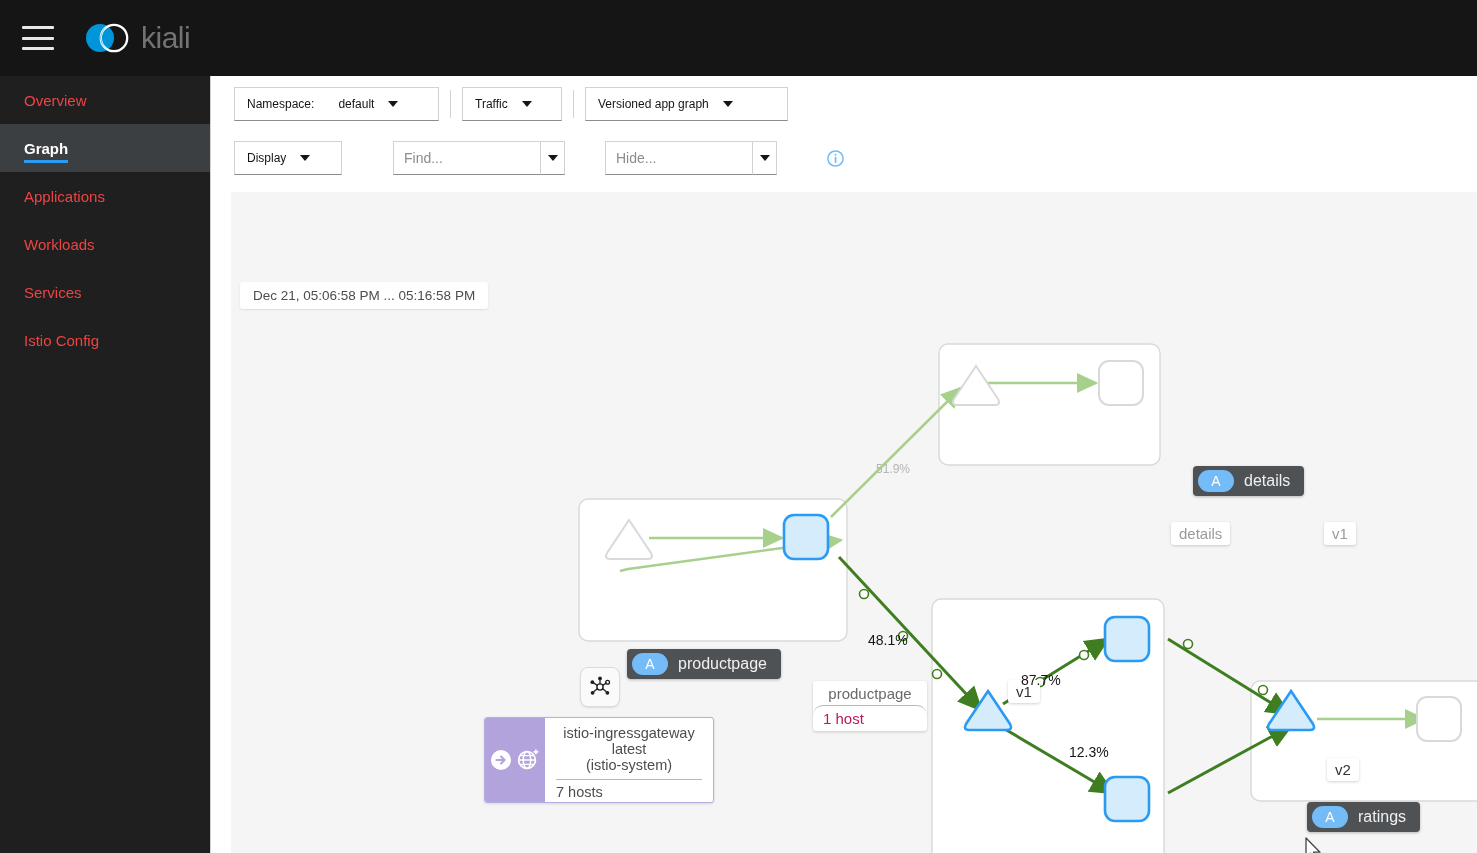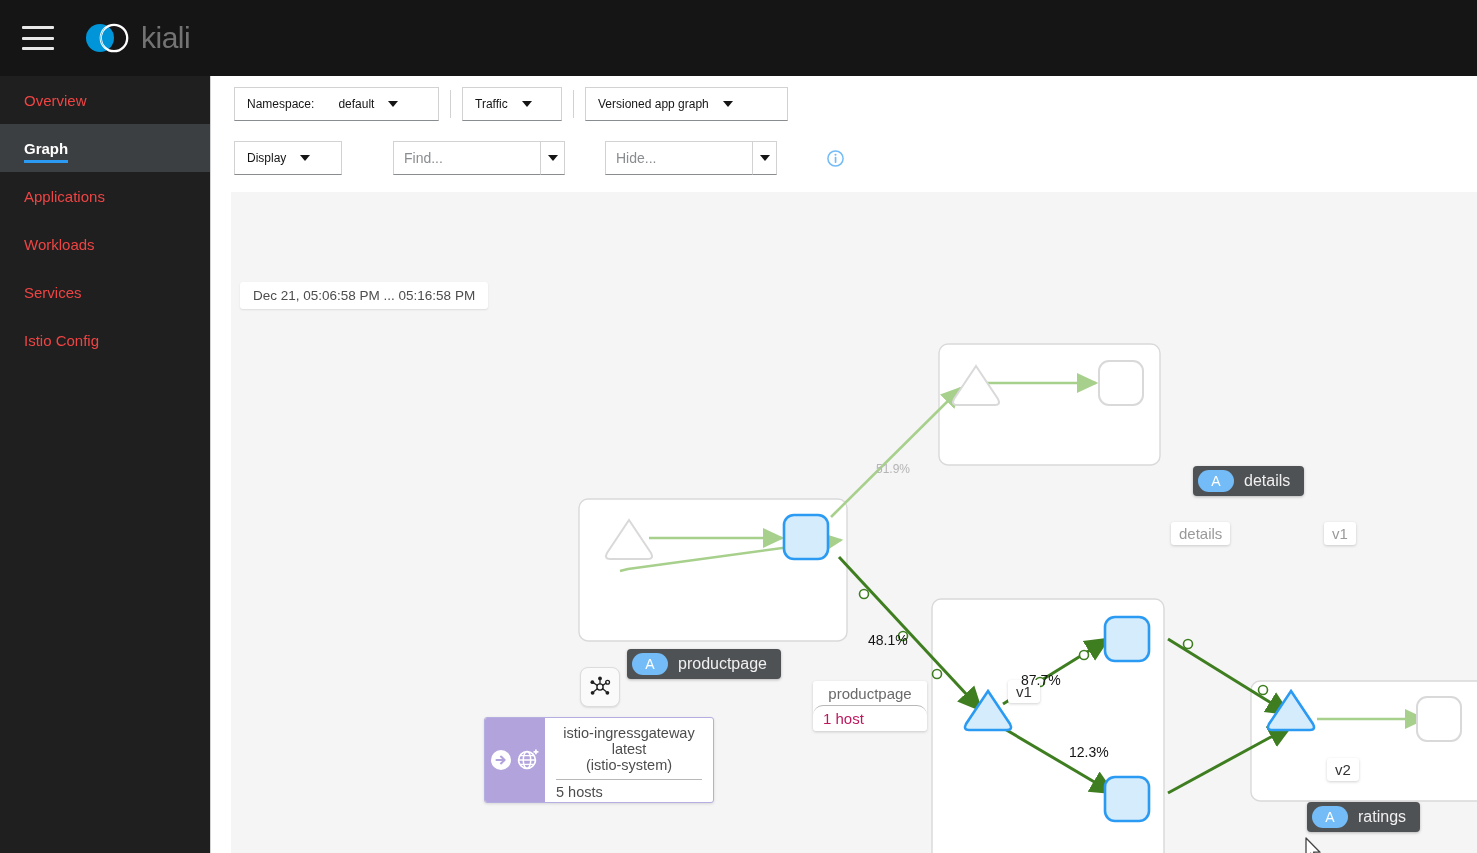--- a/index.html
+++ b/index.html
@@ -409,21 +409,21 @@
           <line x1="19.9" y1="0.6" x2="19.9" y2="5.2" stroke="#ffffff" stroke-width="1.7"></line>
         </svg>
       </div>
       <div class="gw-body">
         <div class="gw-title">
           <span>istio-ingressgateway</span><br>
           <span>latest</span><br>
           <span>(istio-system)</span>
         </div>
         <div class="gw-hr"></div>
-        <div class="gw-hosts">5 hosts</div>
+        <div class="gw-hosts">7 hosts</div>
       </div>
     </div>
 
     <svg id="cursor" width="20" height="28" viewBox="0 0 20 28">
       <path d="M2,1 L2,20.5 L6.6,16.3 L9.6,23.2 L12.6,22 L9.6,15.2 L16,15.2 Z" fill="#ffffff" stroke="#444444" stroke-width="1.3" stroke-linejoin="round"></path>
     </svg>
 
   </div>
 </div>
 

